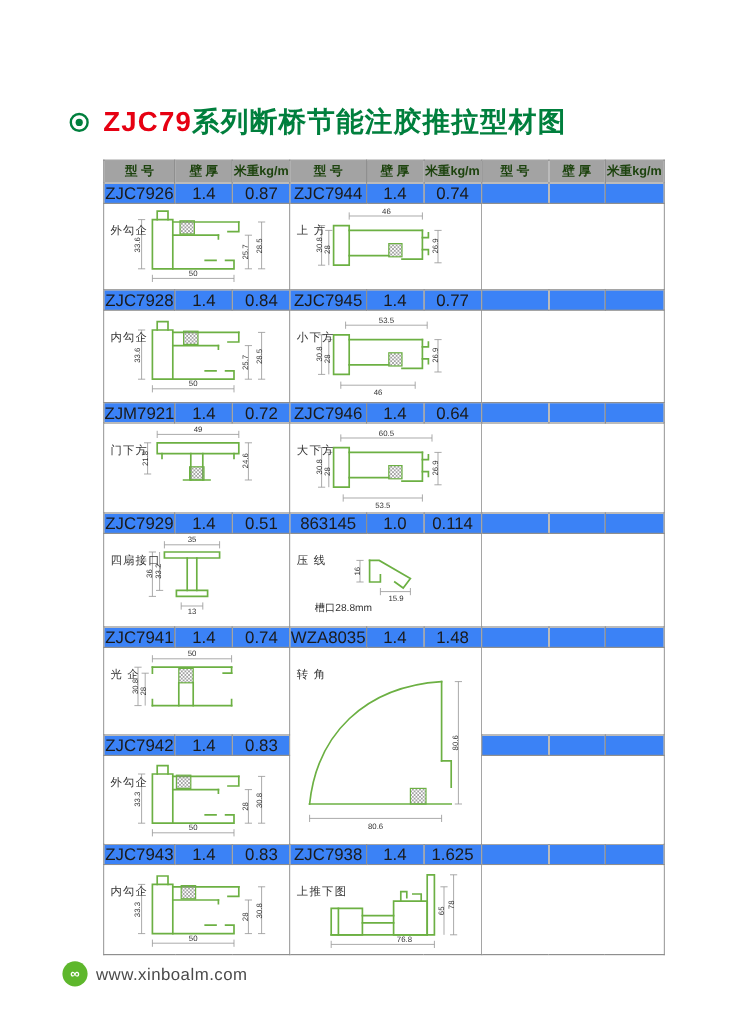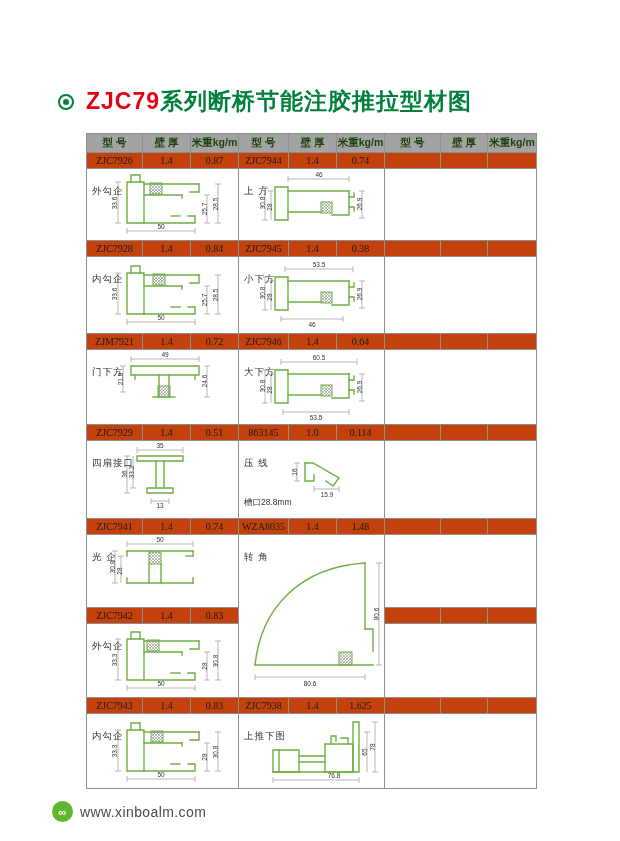--- a/index.html
+++ b/index.html
@@ -10,24 +10,24 @@
   .title-row{position:absolute;left:58px;top:86px;display:flex;align-items:center;}
   .bullet{width:12px;height:12px;border:2px solid #007f3d;border-radius:50%;position:relative;flex:0 0 auto;}
   .bullet::after{content:"";position:absolute;left:3px;top:3px;width:6px;height:6px;background:#007f3d;border-radius:50%;}
   .page-title{margin:0 0 0 12px;font-size:23px;font-weight:bold;color:#007f3d;letter-spacing:1px;white-space:nowrap;}
   .t-red{color:#e60012;}
 
   
   table.spec{position:absolute;left:86px;top:133px;border-collapse:collapse;table-layout:fixed;}
   table.spec td,table.spec th{border:1px solid #8f8f8f;padding:0;overflow:hidden;}
   table.spec th{background:#a3a3a3;color:#1d430e;font-size:10.5px;font-weight:bold;height:18px;white-space:nowrap;}
-  tr.model td{background:#c2410c;font-size:10px;text-align:center;height:15px;color:#1a1a1a;font-family:Liberation Serif, serif;}
+  tr.model td{background:#3b82f6;font-size:14px;text-align:center;height:15px;color:#1a1a1a;}
   td.diag{position:relative;vertical-align:top;background:#fff;}
   .dlabel{position:absolute;left:5px;top:4px;font-size:9.5px;color:#333;letter-spacing:1px;white-space:nowrap;z-index:2;margin-top:12px;}
-  .dnote{position:absolute;left:5px;bottom:9px;font-size:8.5px;color:#333;z-index:2;text-align:center;}
+  .dnote{position:absolute;left:20px;bottom:9px;font-size:8.5px;color:#333;z-index:2;text-align:center;}
   svg.d{position:absolute;left:0;top:0;}
   .pf{stroke:#6cb043;fill:none;stroke-width:1.4;stroke-linejoin:miter;stroke-linecap:square;}
   .pfh{fill:url(#hatch);stroke:#6cb043;stroke-width:1;}
   .dim{stroke:#9a9a9a;stroke-width:0.7;fill:none;}
   .dt{font-size:6.5px;fill:#333;text-anchor:middle;font-family:"Liberation Sans",sans-serif;}
 
   
   .footnote{position:absolute;left:108px;top:774px;width:452px;text-align:center;font-size:8.5px;color:#222;}
   .logo{position:absolute;left:52px;top:801px;display:flex;align-items:center;}
   .logo-circle{width:21px;height:21px;border-radius:50%;background:#5eb72c;color:#fff;display:flex;
@@ -134,21 +134,21 @@
       </td>
       <td class="diag" colspan="3"></td>
     </tr>
 
     <tr class="model">
       <td>ZJC7928</td>
       <td>1.4</td>
       <td>0.84</td>
       <td>ZJC7945</td>
       <td>1.4</td>
-      <td>0.38</td>
+      <td>0.77</td>
       <td></td>
       <td></td>
       <td></td>
     </tr>
     <tr style="height:77px">
       <td class="diag" colspan="3">
         <div class="dlabel">内勾企</div>
         <svg class="d" width="150" height="76" viewBox="0 0 150 76">
           <path class="pf" d="M44,16 v-7 h9 v7"></path>
           <path class="pf" d="M40,16 h17 v41 h-17 z"></path>

